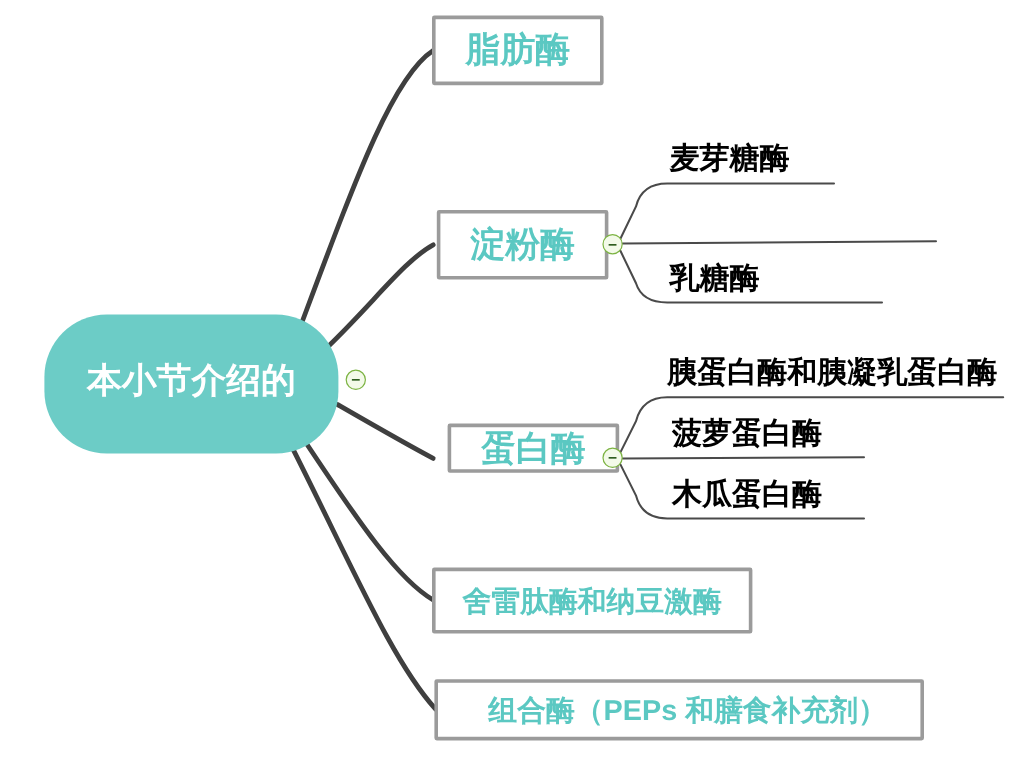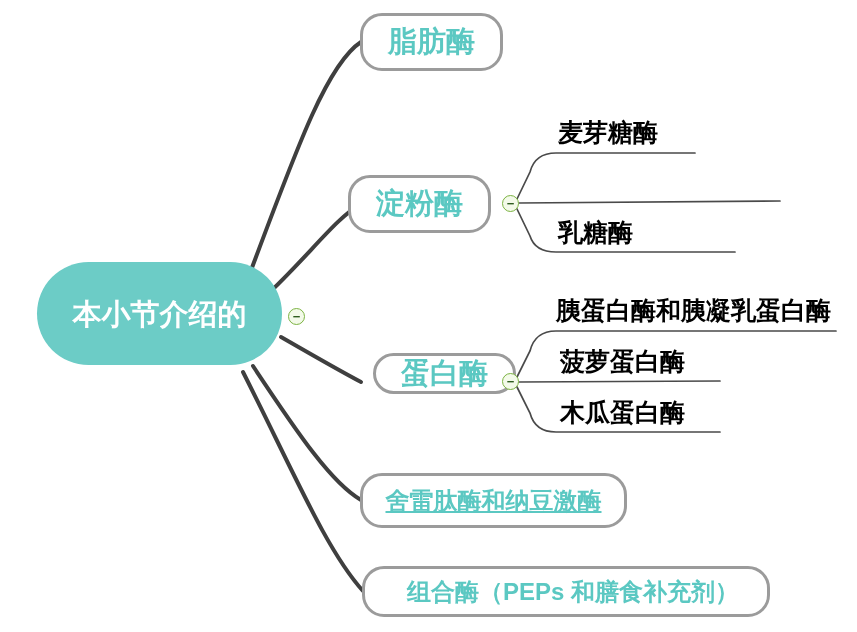--- a/index.html
+++ b/index.html
@@ -3,37 +3,38 @@
 <meta charset="utf-8">
 <style>
   html,body{margin:0;padding:0;background:#ffffff;}
   .canvas{
     position:relative;width:857px;height:632px;background:#ffffff;overflow:hidden;
     font-family:"Liberation Sans",sans-serif;
   }
   .connectors{position:absolute;left:0;top:0;width:857px;height:632px;z-index:1;}
 
   .root-node{
-    position:absolute;left:37px;top:262px;width:245px;height:103px;z-index:2;
+    position:absolute;left:37px;top:262px;width:245px;height:116px;z-index:2;
     background:#6cccc6;border-radius:52px;
     display:flex;flex-direction:column;align-items:center;justify-content:center;
     color:#ffffff;font-weight:bold;font-size:29px;line-height:36px;text-align:center;
     cursor:default;
+    font-family:Liberation Mono, monospace;
   }
 
   .topic-box{
     position:absolute;z-index:2;background:#ffffff;
-    border:3px solid #9b9b9b;border-radius:22px;box-sizing:border-box;
+    border:3px solid #9b9b9b;border-radius:2px;box-sizing:border-box;
     display:flex;align-items:center;justify-content:center;
     color:#5bc8c2;font-weight:bold;white-space:nowrap;
   }
   .box-lipase   {left:360px;top:13px; width:143px;height:58px;font-size:29px;}
-  .box-amylase  {left:348px;top:175px;width:143px;height:58px;font-size:29px;}
+  .box-amylase  {left:364px;top:175px;width:143px;height:58px;font-size:29px;}
   .box-protease {left:373px;top:353px;width:143px;height:41px;font-size:29px;}
-  .box-serra    {left:360px;top:473px;width:267px;height:55px;font-size:24px;text-decoration:underline;}
+  .box-serra    {left:360px;top:473px;width:267px;height:55px;font-size:24px;}
   .box-combo    {left:362px;top:566px;width:408px;height:51px;font-size:24px;padding-left:14px;}
 
   .child-label{
     position:absolute;z-index:2;color:#000000;font-size:25px;line-height:29px;
     white-space:nowrap;font-weight:700;
   }
   .child-maltase  {left:558px;top:118px;}
   .child-sucrase  {left:558px;top:168px;}
   .child-lactase  {left:558px;top:218px;}
   .child-trypsin  {left:556px;top:296px;}

